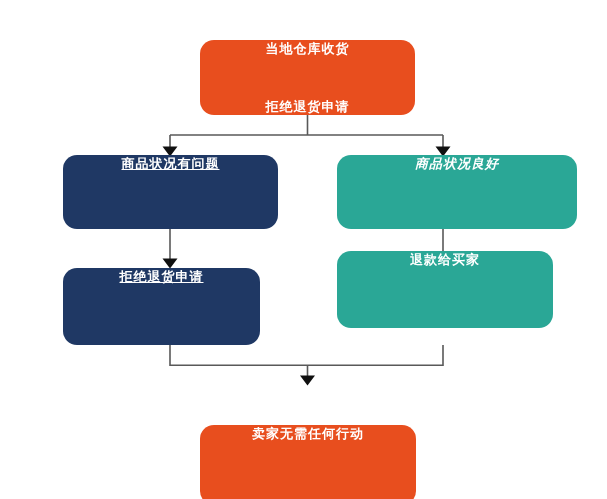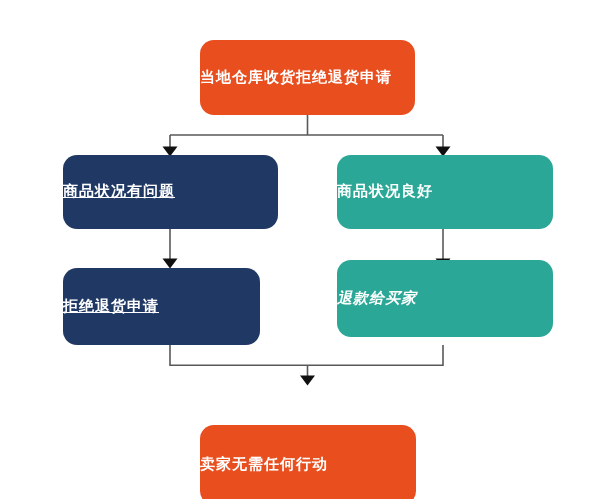--- a/index.html
+++ b/index.html
@@ -23,38 +23,39 @@
     width: 607px;
     height: 499px;
     z-index: 1;
   }
   .node {
     position: absolute;
     z-index: 2;
     border-radius: 14px;
     color: #ffffff;
     font-weight: bold;
-    font-size: 15px;
+    font-size: 13px;
     letter-spacing: 1px;
     line-height: 1.32;
     display: flex;
+    flex-direction: column;
     align-items: center;
-    justify-content: flex-start;
+    justify-content: space-between;
     text-align: center;
     box-sizing: border-box;
   }
   .node.orange { background: #E84E1E; }
   .node.navy   { background: #1F3864; text-decoration: underline; }
   .node.teal   { background: #2AA796; }
 
   .n-receive { left: 200px; top: 40px;  width: 215px; height: 75px; }
   .n-issue   { left: 63px;  top: 155px; width: 215px; height: 74px; }
-  .n-good    { left: 337px; top: 155px; width: 216px; height: 74px; }
+  .n-good    { left: 337px; top: 155px; width: 240px; height: 74px; font-style: italic; }
   .n-reject  { left: 63px;  top: 268px; width: 197px; height: 77px; }
-  .n-refund  { left: 337px; top: 260px; width: 216px; height: 77px; font-style: italic; }
+  .n-refund  { left: 337px; top: 251px; width: 216px; height: 77px; }
   .n-noact   { left: 200px; top: 385px; width: 216px; height: 80px; margin-top: 40px; }
 </style>
 </head>
 <body>
 
 <div class="canvas">
 
   <svg class="connectors" viewBox="0 0 607 499" xmlns="http://www.w3.org/2000/svg">
     <g stroke="#595959" stroke-width="1.6" fill="none">
       <path d="M307.5,115 V135 M170,135 H443 M170,135 V147 M443,135 V147"></path>

